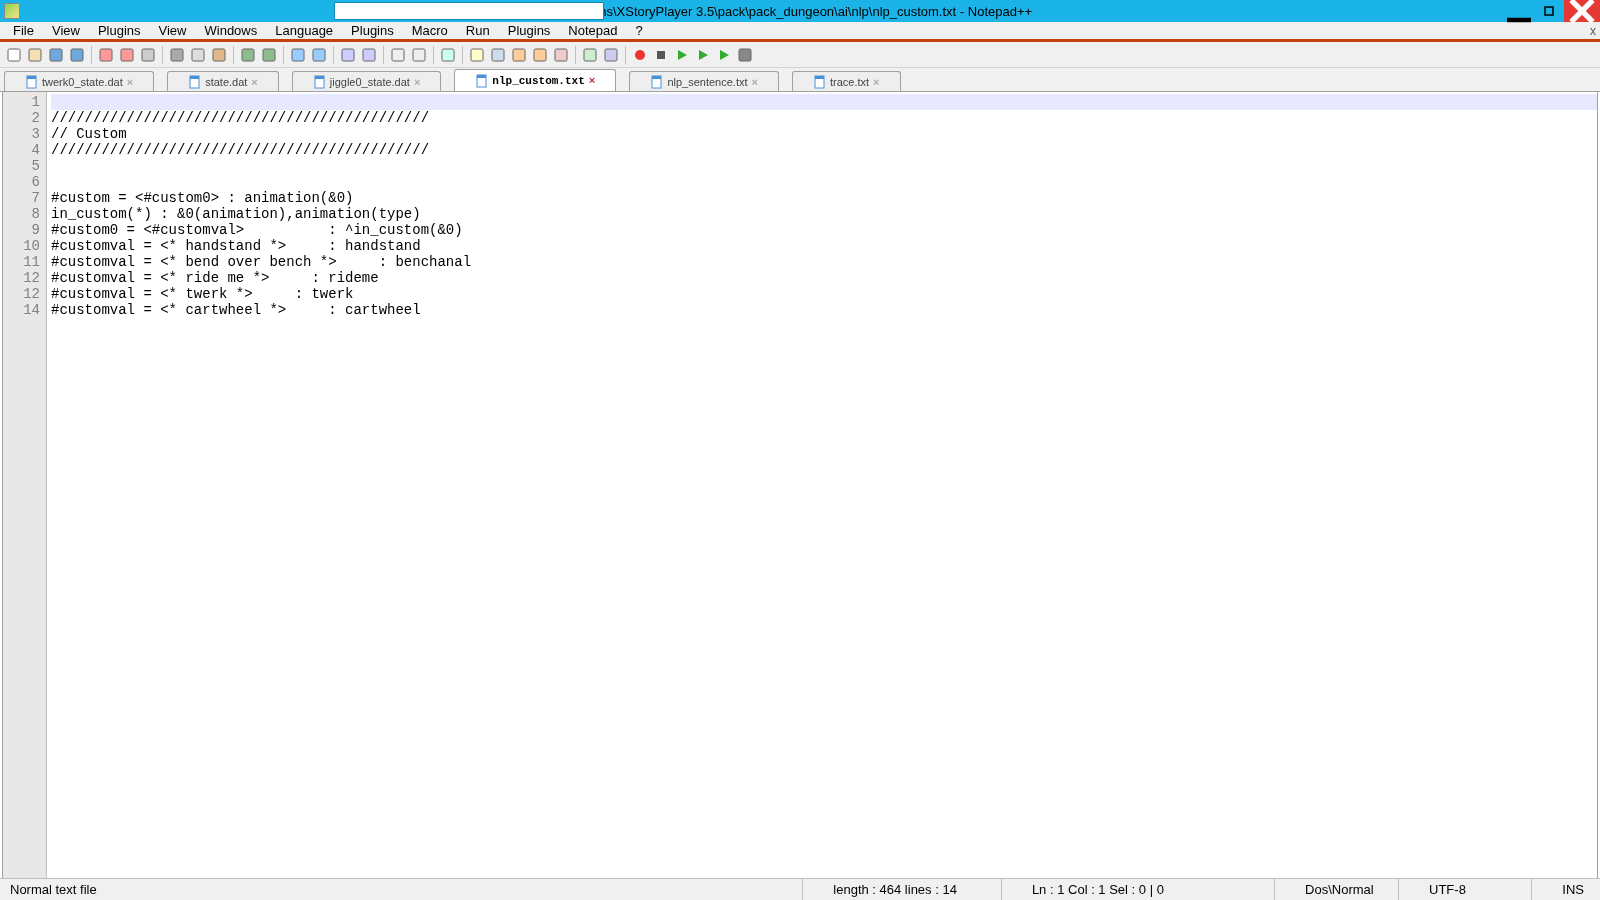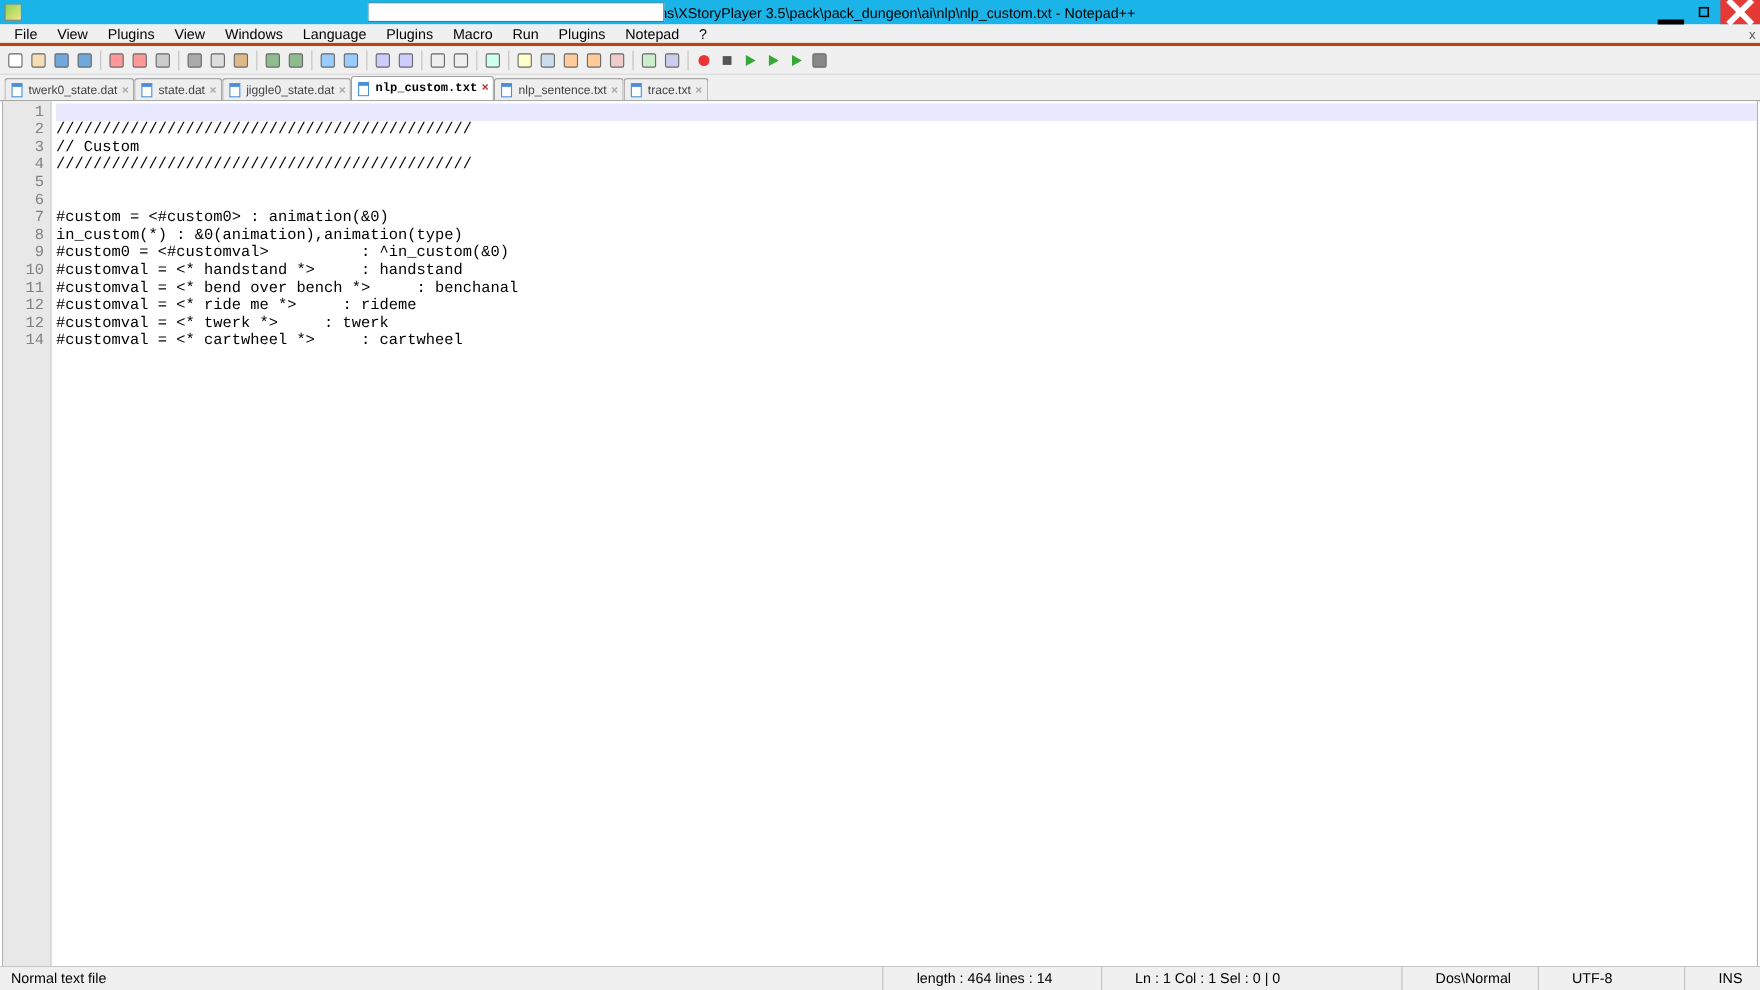--- a/index.html
+++ b/index.html
@@ -13,21 +13,21 @@
 .win-btn.close { background:#e53935; color:#fff; width:36px;}
 .win-btn.max svg, .win-btn.min svg { width:10px; height:10px; }
 .secondary-close { position:absolute; right:4px; top:24px; font-size:12px; color:#555; }
 .menubar { height:20px; background:#f0f0f0; border-bottom:3px solid #c2410c; display:flex; align-items:center; padding-left:4px; }
 .menubar span { padding:2px 9px; font-size:13px; }
 .toolbar { height:26px; background:#f0f0f0; border-bottom:1px solid #d4d4d4; display:flex; align-items:center; padding:2px 4px; gap:1px; }
 .tb-btn { width:20px; height:20px; display:flex; align-items:center; justify-content:center; border:1px solid transparent; }
 .tb-sep { width:1px; height:18px; background:#c0c0c0; margin:0 3px; }
 .tb-btn svg { width:16px; height:16px; }
 .tabbar { height:24px; background:#f0f0f0; display:flex; align-items:flex-end; padding-left:4px; border-bottom:1px solid #a0a0a0; }
-.tab { height:20px; border:1px solid #a0a0a0; border-bottom:none; background:#eee; display:flex; align-items:center; padding:0 4px; margin-right:0; font-size:11px; color:#444; border-radius:3px 3px 0 0; position:relative; }
+.tab { height:20px; border:1px solid #a0a0a0; border-bottom:none; background:#eee; display:flex; align-items:center; padding:0 20px; margin-right:13px; font-size:11px; color:#444; border-radius:3px 3px 0 0; position:relative; }
 .tab.active { background:#fff; height:22px; color:#000; font-weight:bold;font-family:Liberation Mono, monospace;}
 .tab .file-ico { width:14px; height:14px; margin-right:3px; display:inline-block; }
 .tab .close-x { margin-left:4px; font-size:11px; color:#b33; font-weight:bold;}
 .tab .close-x.dim { color:#aaa; }
 .editor-wrap { display:flex; height:797px; border:1px solid #a0a0a0; border-top:none; margin:0 2px; }
 .gutter { width:44px; background:#e8e8e8; border-right:1px solid #c0c0c0; text-align:right; padding:2px 6px 0 0; font-family:"Courier New",monospace; font-size:14px; color:#808080; line-height:16px; }
 .code { flex:1; padding:2px 0 0 4px; font-family:"Courier New",monospace; font-size:14px; color:#000; line-height:16px; white-space:pre; background:#fff; }
 .code .line { height:16px; }
 .code .line.current { background:#e8e8ff; }
 .statusbar { position:fixed; bottom:0; left:0; right:0; height:22px; background:#f0f0f0; border-top:1px solid #c0c0c0; display:flex; align-items:center; font-size:13px;gap:20px; }

